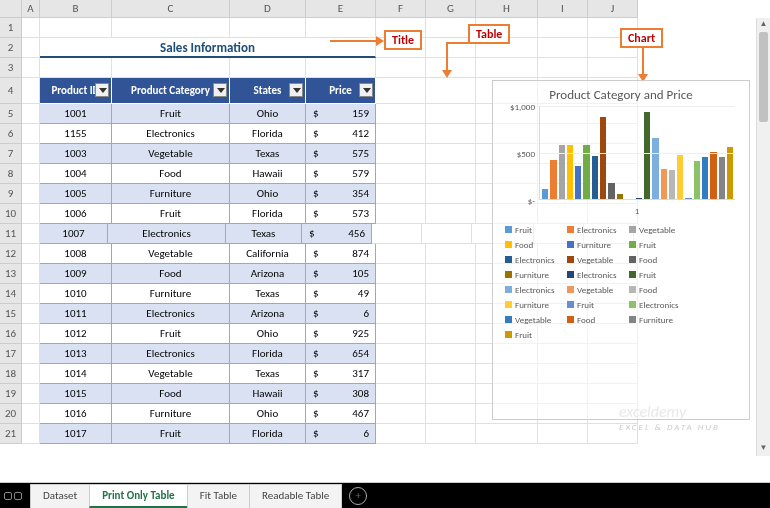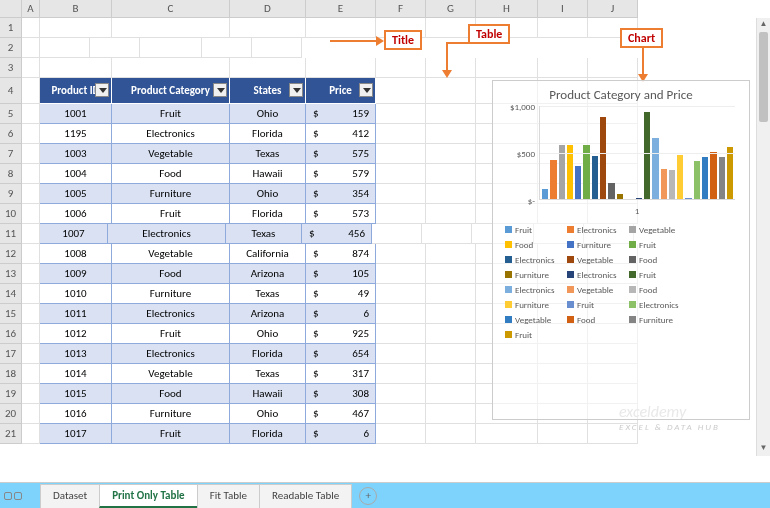--- a/index.html
+++ b/index.html
@@ -40,21 +40,21 @@
 .yaxis { position: absolute; left: 0; top: 0; bottom: 16px; width: 34px; font-size: 9px; color: #595959; }
 .ytick { position: absolute; right: 2px; transform: translateY(-50%); }
 .bars { position: absolute; left: 36px; right: 4px; top: 0; bottom: 16px; border-left: 1px solid #d9d9d9; border-bottom: 1px solid #d9d9d9; display: flex; align-items: flex-end; gap: 2px; padding: 0 2px; }
 .bars::before { content: ""; position: absolute; left: 0; right: 0; top: 50%; border-top: 1px solid #eee; }
 .bars::after { content: ""; position: absolute; left: 0; right: 0; top: 0; border-top: 1px solid #eee; }
 .bar { width: 7px; }
 .xaxis { position: absolute; bottom: 0; left: 36px; right: 4px; text-align: center; font-size: 9px; color: #595959; }
 .legend { padding: 8px 12px; display: flex; flex-wrap: wrap; gap: 4px 8px; font-size: 9px; color: #595959; }
 .lg-item { display: flex; align-items: center; gap: 3px; min-width: 54px; }
 .sw { width: 7px; height: 7px; }
-.tabs { height: 26px; background: #7dd3fc; border-top: 1px solid #ccc; display: flex; align-items: center; padding-left: 40px; gap: 0; font-size: 11px; }
+.tabs { height: 26px; background: #000000; border-top: 1px solid #ccc; display: flex; align-items: center; padding-left: 30px; gap: 0; font-size: 11px; }
 .tab-nav { position: absolute; left: 4px; display: flex; gap: 2px; }
 .tab-nav span { width: 8px; height: 8px; border: 1px solid #888; border-radius: 2px; }
 .tab { padding: 4px 12px; border: 1px solid #ccc; border-bottom: none; background: #fff; color: #444; cursor: pointer; border-radius: 0; margin-right: -1px; }
 .tab.active { background: #fff; color: #217346; font-weight: bold; border-bottom: 2px solid #217346; }
 .tab.inactive { background: #f3f3f3; }
 .add-tab { margin-left: 8px; width: 18px; height: 18px; border: 1px solid #aaa; border-radius: 50%; text-align: center; line-height: 16px; color: #666; }
 .scrollbar-v { position: absolute; right: 0; top: 18px; bottom: 26px; width: 14px; background: #f0f0f0; border-left: 1px solid #ddd; z-index: 7; }
 .scrollbar-v .thumb { position: absolute; left: 2px; right: 2px; top: 14px; height: 90px; background: #c1c1c1; border-radius: 2px; }
 .scrollbar-v .btn { position: absolute; left: 0; right: 0; height: 14px; background: #f0f0f0; text-align: center; font-size: 8px; color: #666; }
 .watermark { position: absolute; right: 50px; bottom: 50px; font-size: 16px; color: #ccc; font-style: italic; z-index: 1; pointer-events: none; }
@@ -109,20 +109,21 @@
           <div class="cell " style="width: 76px;"></div>
           <div class="cell " style="width: 70px;"></div>
           <div class="cell " style="width: 50px;"></div>
           <div class="cell " style="width: 50px;"></div>
           <div class="cell " style="width: 62px;"></div>
           <div class="cell " style="width: 50px;"></div>
           <div class="cell " style="width: 50px;"></div>
         </div>
         <div class="row">
           <div class="cell " style="width: 18px;"></div>
+          <div class="cell title-cell" style="width: 336px;">Sales Information</div>
           <div class="cell " style="width: 50px;"></div>
           <div class="cell " style="width: 50px;"></div>
           <div class="cell " style="width: 62px;"></div>
           <div class="cell " style="width: 50px;"></div>
           <div class="cell " style="width: 50px;"></div>
         </div>
         <div class="row">
           <div class="cell " style="width: 18px;"></div>
           <div class="cell " style="width: 72px;"></div>
           <div class="cell " style="width: 118px;"></div>
@@ -153,21 +154,21 @@
           <div class="cell td band0" style="width: 76px;">Ohio</div>
           <div class="cell td price band0" style="width: 70px;"><span class="dollar">$</span><span>159</span></div>
           <div class="cell " style="width: 50px;"></div>
           <div class="cell " style="width: 50px;"></div>
           <div class="cell " style="width: 62px;"></div>
           <div class="cell " style="width: 50px;"></div>
           <div class="cell " style="width: 50px;"></div>
         </div>
         <div class="row">
           <div class="cell " style="width: 18px;"></div>
-          <div class="cell td band1" style="width: 72px;">1195</div>
+          <div class="cell td band1" style="width: 72px;">1155</div>
           <div class="cell td band1" style="width: 118px;">Electronics</div>
           <div class="cell td band1" style="width: 76px;">Florida</div>
           <div class="cell td price band1" style="width: 70px;"><span class="dollar">$</span><span>412</span></div>
           <div class="cell " style="width: 50px;"></div>
           <div class="cell " style="width: 50px;"></div>
           <div class="cell " style="width: 62px;"></div>
           <div class="cell " style="width: 50px;"></div>
           <div class="cell " style="width: 50px;"></div>
         </div>
         <div class="row">

